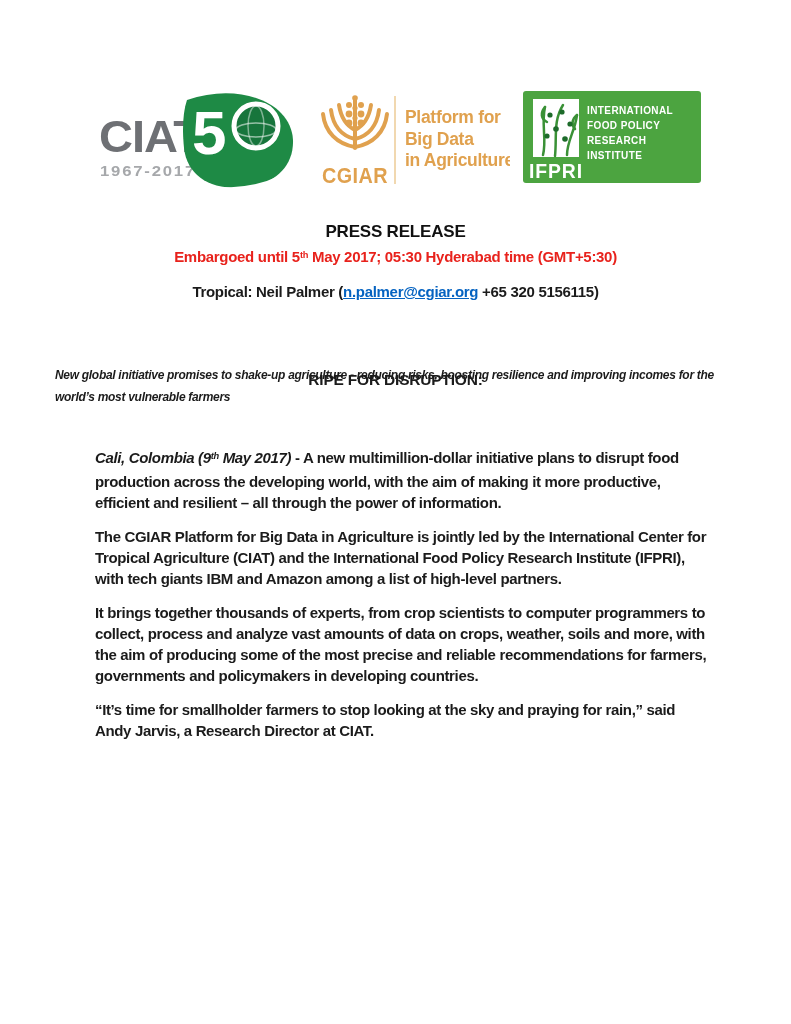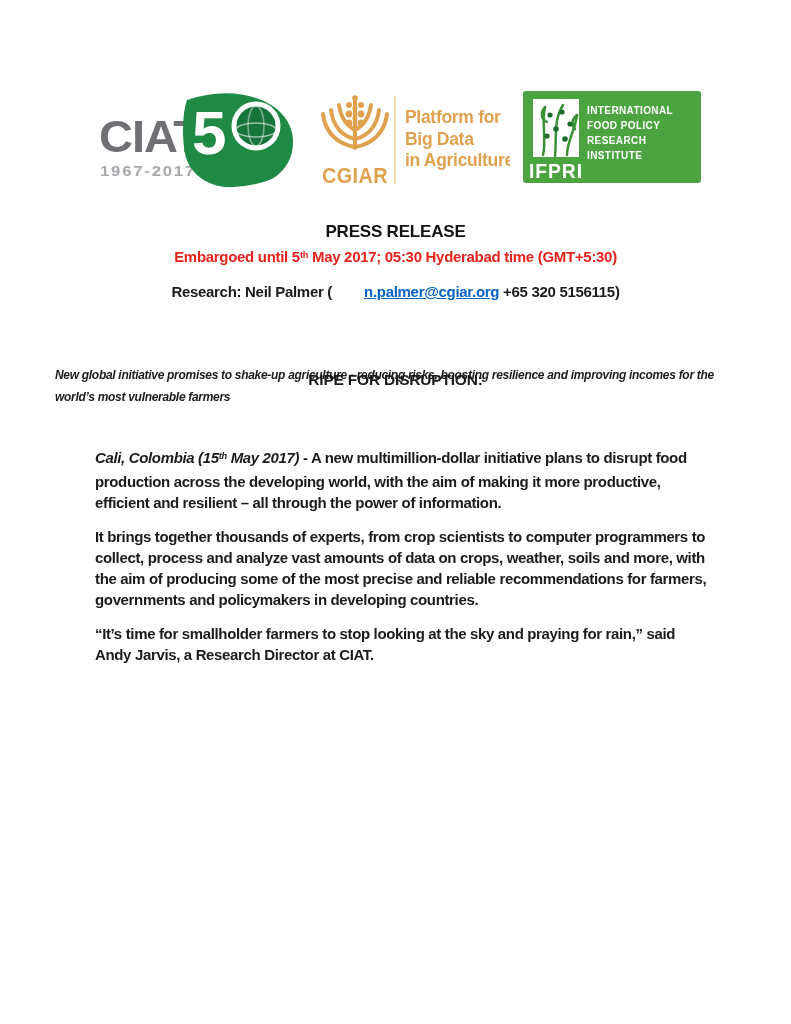--- a/index.html
+++ b/index.html
@@ -16,21 +16,21 @@
   
   .logo { position: absolute; }
   #logo-ciat  { left: 99px;  top: 88px; }
   #logo-cgiar { left: 315px; top: 90px; }
   #logo-ifpri { left: 523px; top: 91px; }
   
   .centered { position: absolute; left: 0; width: 791px; text-align: center; }
   .press-title { top: 222px; font-size: 17px; font-weight: bold; letter-spacing: -0.2px; color: #111; }
   .embargo { top: 248px; font-size: 15px; font-weight: bold; color: #e8221c; letter-spacing: -0.3px; }
   .contact { top: 283px; font-size: 15px; font-weight: bold; letter-spacing: -0.3px; }
-  .contact a { color: #0563c1; text-decoration: underline; cursor: pointer; padding-left: 32px; }
+  .contact a { color: #0563c1; text-decoration: underline; cursor: pointer; }
   .kicker { top: 343px; font-size: 15.5px; font-weight: bold; letter-spacing: -0.2px; margin-top: 28px; }
   .deck {
     top: 365px; left: 55px; width: 680px;
     font-size: 12px; font-weight: bold; font-style: italic;
     line-height: 21.5px; letter-spacing: -0.3px; text-align: left;
     position: absolute;
   }
   sup.sp { font-size: 0.62em; vertical-align: baseline; position: relative; top: -0.45em; }
   
   .article {
@@ -116,27 +116,28 @@
     </svg>
   </div>
 
   <div class="centered press-title">PRESS RELEASE</div>
 
   <div class="centered embargo">
     <span>Embargoed until 5</span><sup class="sp">th</sup><span> May 2017; 05:30 Hyderabad time (GMT+5:30)</span>
   </div>
 
   <div class="centered contact">
-    <span>Research: Neil Palmer (</span><a>n.palmer@cgiar.org</a><span> +65 320 5156115)</span>
+    <span>Tropical: Neil Palmer (</span><a>n.palmer@cgiar.org</a><span> +65 320 5156115)</span>
   </div>
 
   <div class="centered kicker">RIPE FOR DISRUPTION:</div>
   <div class="deck">New global initiative promises to shake-up agriculture - reducing risks, boosting resilience and improving incomes for the world’s most vulnerable farmers</div>
 
   <div class="article">
     <p>
-      <span class="dateline"><span>Cali, Colombia (15</span><sup class="sp">th</sup><span> May 2017)</span></span><span> - A new multimillion-dollar initiative plans to disrupt food production across the developing world, with the aim of making it more productive, efficient and resilient – all through the power of information.</span>
+      <span class="dateline"><span>Cali, Colombia (9</span><sup class="sp">th</sup><span> May 2017)</span></span><span> - A new multimillion-dollar initiative plans to disrupt food production across the developing world, with the aim of making it more productive, efficient and resilient – all through the power of information.</span>
     </p>
+    <p>The CGIAR Platform for Big Data in Agriculture is jointly led by the International Center for Tropical Agriculture (CIAT) and the International Food Policy Research Institute (IFPRI), with tech giants IBM and Amazon among a list of high-level partners.</p>
     <p>It brings together thousands of experts, from crop scientists to computer programmers to collect, process and analyze vast amounts of data on crops, weather, soils and more, with the aim of producing some of the most precise and reliable recommendations for farmers, governments and policymakers in developing countries.</p>
     <p>“It’s time for smallholder farmers to stop looking at the sky and praying for rain,” said Andy Jarvis, a Research Director at CIAT.</p>
   </div>
 
 </div>
 
 </body></html>

